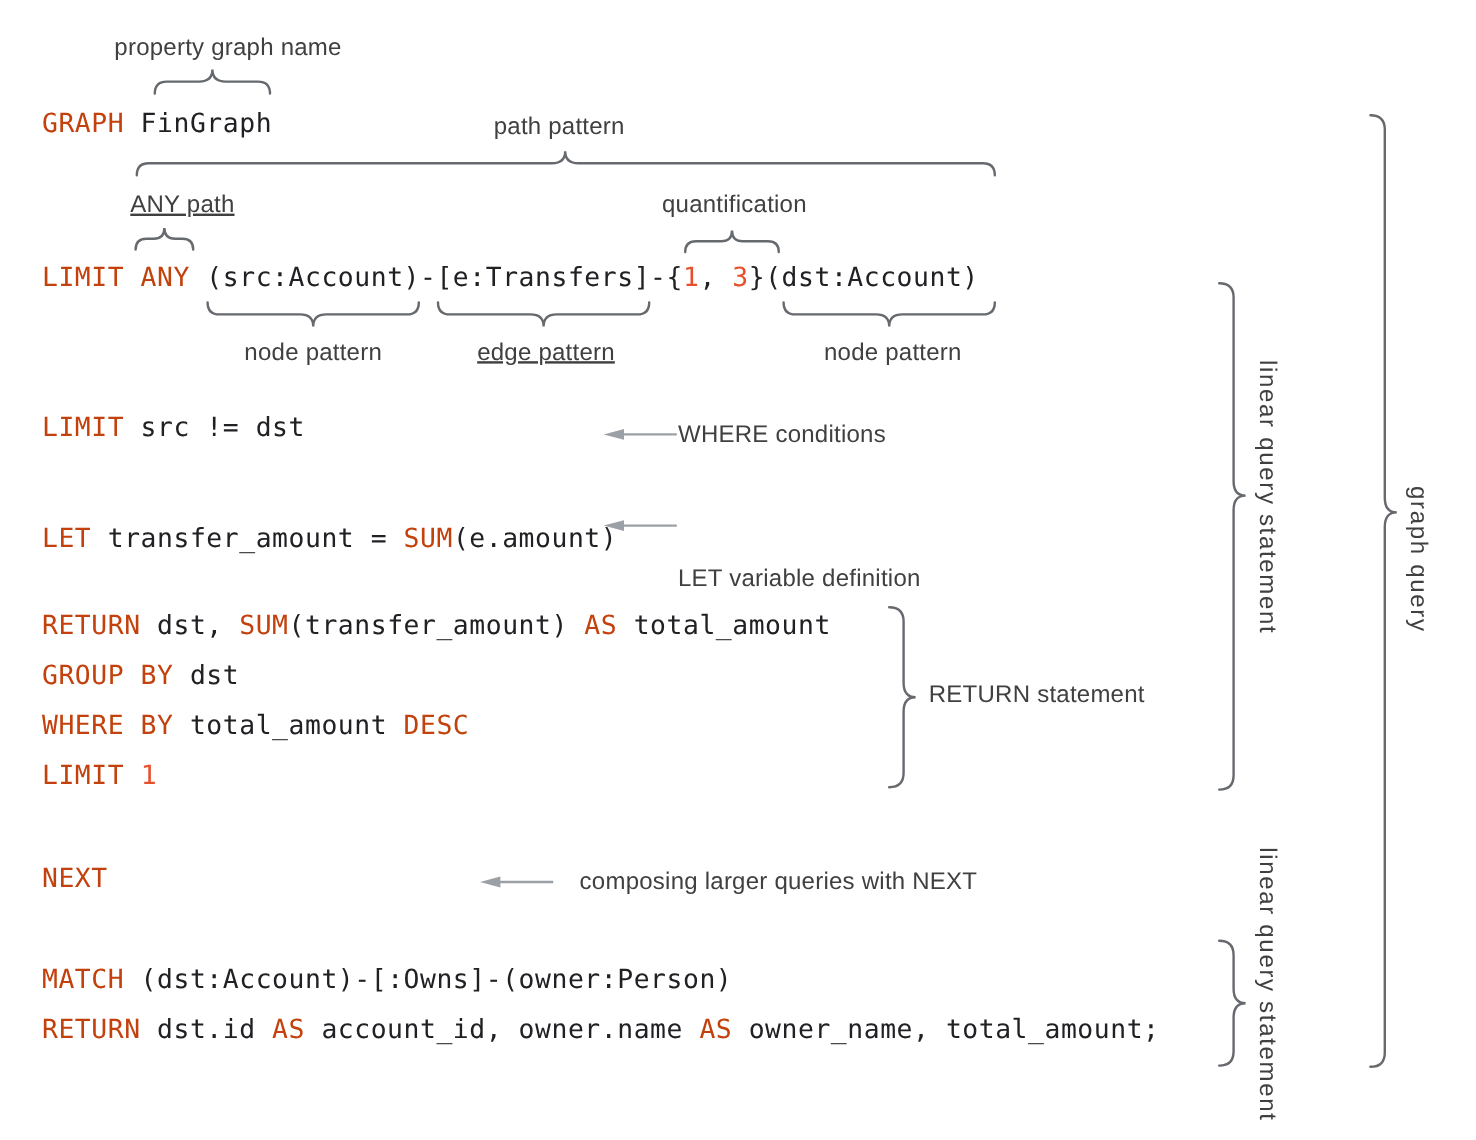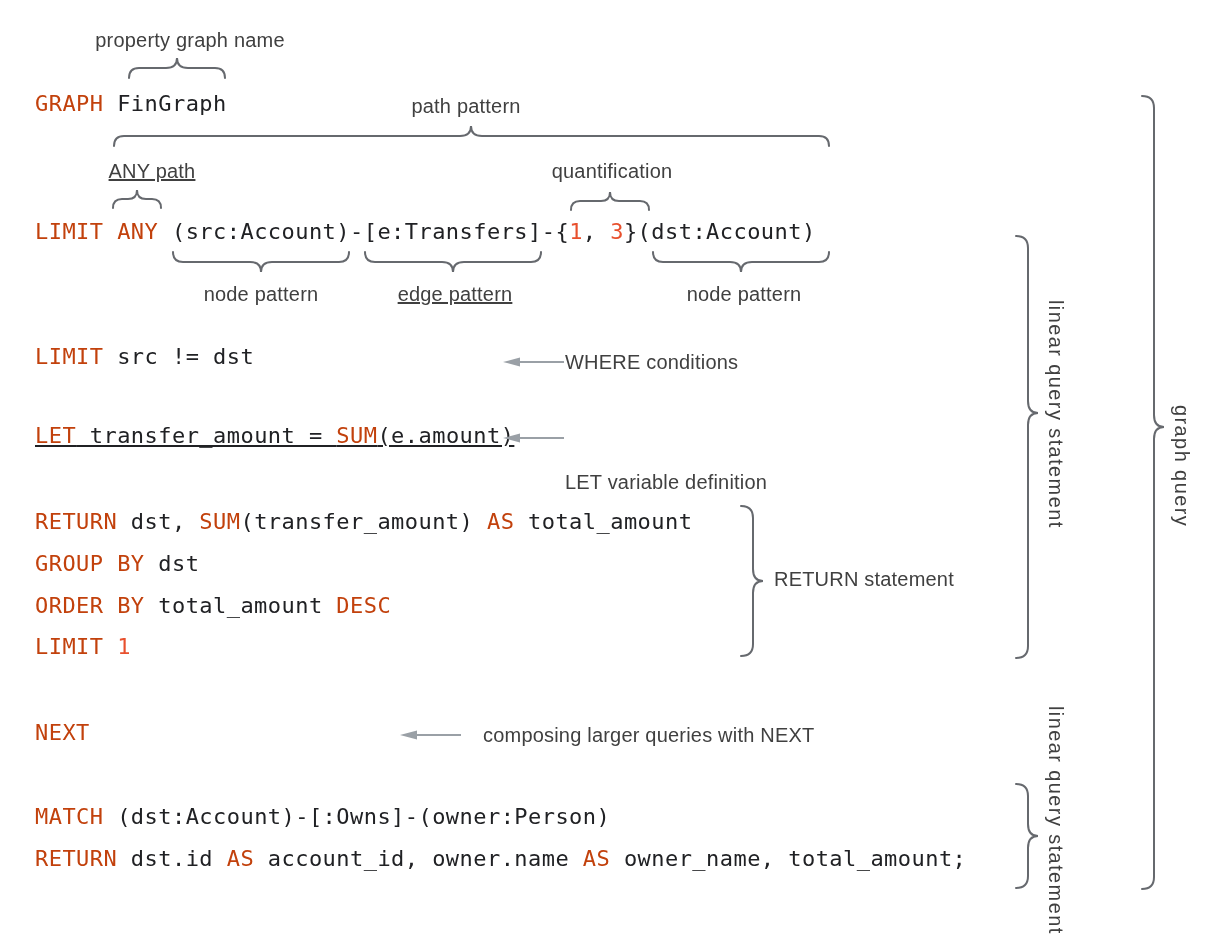--- a/index.html
+++ b/index.html
@@ -76,27 +76,27 @@
   <svg class="shape" style="left:652px; top:251px;" width="178" height="22">
     <path class="br" d="M 1,1 Q 1,11 11,11 L 78,11 Q 89,11 89,21 Q 89,11 100,11 L 167,11 Q 177,11 177,1"></path>
   </svg>
 
   <div class="code-line" style="left:35px; top:91px;"><span class="kw">GRAPH</span><span> FinGraph</span></div>
 
   <div class="code-line" style="left:35px; top:219px;"><span class="kw">LIMIT ANY</span><span> (src:Account)-[e:Transfers]-{</span><span class="num">1</span><span>, </span><span class="num">3</span><span>}(dst:Account)</span></div>
 
   <div class="code-line" style="left:35px; top:344px;"><span class="kw">LIMIT</span><span> src != dst</span></div>
 
-  <div class="code-line" style="left:35px; top:423px;text-decoration:underline;"><span class="kw">LET</span><span> transfer_amount = </span><span class="kw">SUM</span><span>(e.amount)</span></div>
+  <div class="code-line" style="left:35px; top:437px;"><span class="kw">LET</span><span> transfer_amount = </span><span class="kw">SUM</span><span>(e.amount)</span></div>
 
   <div class="code-line" style="left:35px; top:509px;"><span class="kw">RETURN</span><span> dst, </span><span class="kw">SUM</span><span>(transfer_amount) </span><span class="kw">AS</span><span> total_amount</span></div>
 
   <div class="code-line" style="left:35px; top:551px;"><span class="kw">GROUP BY</span><span> dst</span></div>
 
-  <div class="code-line" style="left:35px; top:593px;"><span class="kw">ORDER BY</span><span> total_amount </span><span class="kw">DESC</span></div>
+  <div class="code-line" style="left:35px; top:593px;"><span class="kw">WHERE BY</span><span> total_amount </span><span class="kw">DESC</span></div>
 
   <div class="code-line" style="left:35px; top:634px;"><span class="kw">LIMIT</span><span> </span><span class="num">1</span></div>
 
   <div class="code-line" style="left:35px; top:720px;"><span class="kw">NEXT</span></div>
 
   <div class="code-line" style="left:35px; top:804px;"><span class="kw">MATCH</span><span> (dst:Account)-[:Owns]-(owner:Person)</span></div>
 
   <div class="code-line" style="left:35px; top:846px;"><span class="kw">RETURN</span><span> dst.id </span><span class="kw">AS</span><span> account_id, owner.name </span><span class="kw">AS</span><span> owner_name, total_amount;</span></div>
 
   <svg class="shape arrow" style="left:500px; top:355px;" width="66" height="14">

